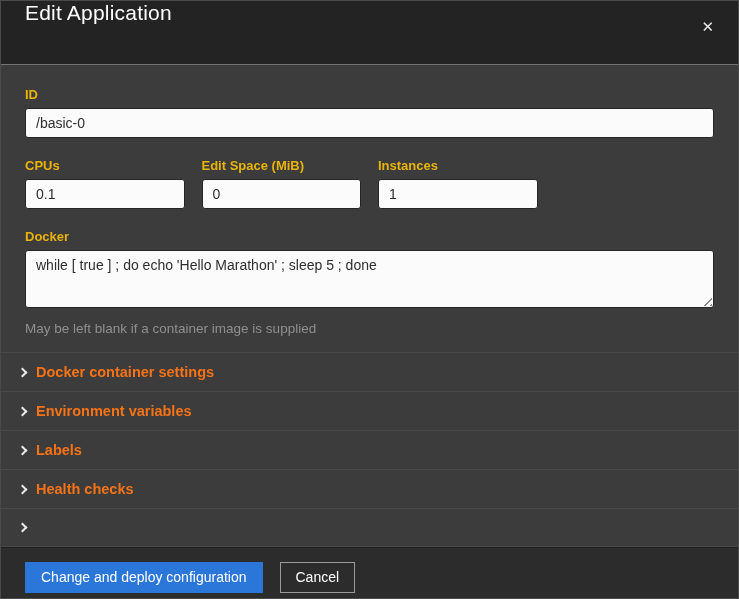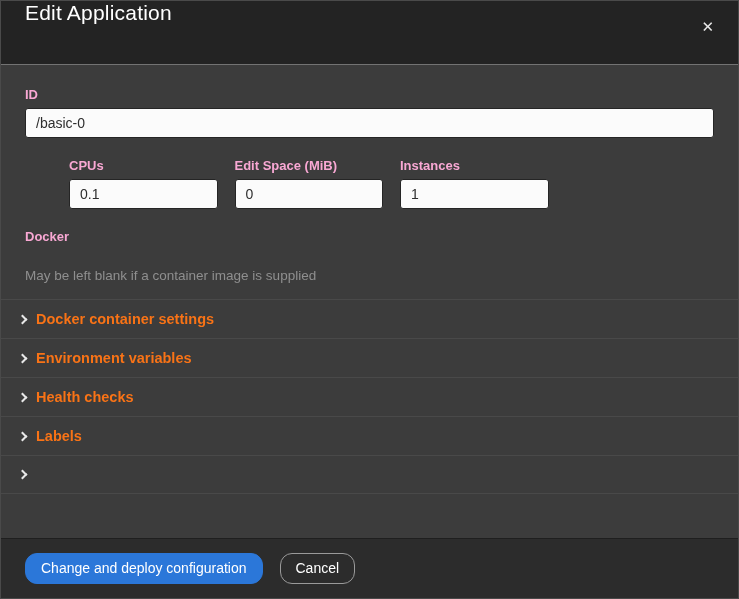--- a/index.html
+++ b/index.html
@@ -45,42 +45,41 @@
   .modal-body {
     flex: 1 1 auto;
     padding: 22px 24px 0 24px;
     color: #e6e6e6;
     display: flex; flex-direction: column;
   }
   .field-label {
     display: block;
     font-size: 13px;
     font-weight: 700;
-    color: #f9a8d4;
+    color: #eab308;
     margin-bottom: 6px;
   }
   .text-input {
     width: 100%;
     height: 30px;
     background: #fbfbfb;
     border: 1px solid #252525;
     border-radius: 3px;
     padding: 6px 10px;
     font-size: 14px;
     color: #2e2e2e;
     font-family: inherit;
     outline: none;
   }
   .field-group { margin-bottom: 20px; }
   .grid-4 {
     display: grid;
     grid-template-columns: repeat(4, 1fr);
     column-gap: 17px;
     margin-bottom: 20px;
-    margin-left: 44px;
   }
   .textarea-wrap { position: relative; }
   .command-textarea {
     width: 100%;
     height: 58px;
     background: #fbfbfb;
     border: 1px solid #252525;
     border-radius: 3px;
     padding: 6px 10px;
     font-size: 14px;
@@ -94,21 +93,21 @@
     position: absolute;
     right: 2px; bottom: 2px;
     width: 11px; height: 11px;
     background: repeating-linear-gradient(-45deg, #8a8a8a 0 1.5px, transparent 1.5px 4.5px);
     clip-path: polygon(100% 0, 100% 100%, 0 100%);
     cursor: nwse-resize;
   }
   .help-text {
     font-size: 13.5px;
     color: #8f8f8f;
-    margin: 24px 0 16px 0;
+    margin: 13px 0 16px 0;
   }
   
   .sections {
     margin: 0 -24px;
   }
   .section-row {
     height: 39px;
     display: flex; align-items: center;
     padding: 0 24px 0 18px;
     border-top: 1px solid #494949;
@@ -133,21 +132,21 @@
   .modal-footer {
     margin-top: auto;
     flex: 0 0 auto;
     background: #2c2c2c;
     border-top: 1px solid #1f1f1f;
     padding: 14px 24px;
     display: flex; align-items: center; gap: 9px;
   }
   .btn {
     height: 31px;
-    border-radius: 12px;
+    border-radius: 0;
     font-size: 14px;
     font-family: inherit;
     padding: 0 15px;
     cursor: pointer;
     line-height: 29px;
   }
   .btn-primary {
     background: #2b77d9;
     border: 1px solid #2b77d9;
     color: #ffffff;
@@ -188,39 +187,43 @@
         <input class="text-input" type="text" value="0" style="">
       </div>
       <div>
         <label class="field-label">Instances</label>
         <input class="text-input" type="text" value="1" style="">
       </div>
     </div>
 
     <div>
       <label class="field-label">Docker</label>
+      <div class="textarea-wrap">
+        <textarea class="command-textarea" spellcheck="false" style="">while [ true ] ; do echo 'Hello Marathon' ; sleep 5 ; done</textarea>
+        <span class="resize-grip"></span>
+      </div>
       <div class="help-text">May be left blank if a container image is supplied</div>
     </div>
 
     <div class="sections">
       <div class="section-row">
         <span class="chevron"></span>
         <span class="section-label">Docker container settings</span>
       </div>
       <div class="section-row">
         <span class="chevron"></span>
         <span class="section-label">Environment variables</span>
       </div>
       <div class="section-row">
         <span class="chevron"></span>
+        <span class="section-label">Labels</span>
+      </div>
+      <div class="section-row">
+        <span class="chevron"></span>
         <span class="section-label">Health checks</span>
-      </div>
-      <div class="section-row">
-        <span class="chevron"></span>
-        <span class="section-label">Labels</span>
       </div>
       <div class="section-row">
         <span class="chevron"></span>
       </div>
     </div>
   </div>
 
   <div class="modal-footer">
     <button class="btn btn-primary" style="background: rgb(43, 119, 217); border-color: rgb(43, 119, 217);">Change and deploy configuration</button>
     <button class="btn btn-cancel">Cancel</button>

